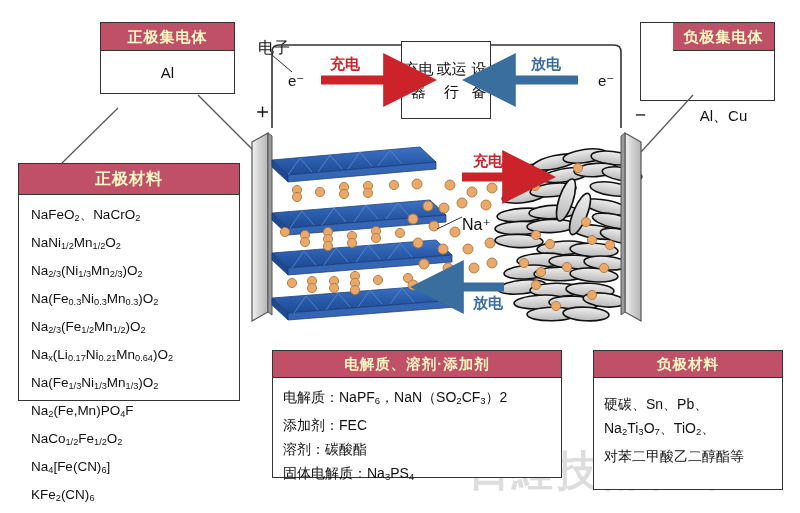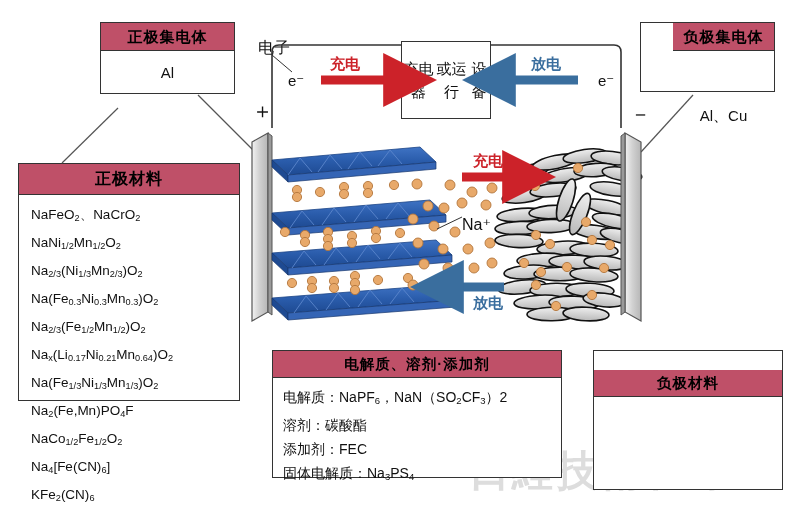--- a/index.html
+++ b/index.html
@@ -7,49 +7,49 @@
     width:800px;height:513px;position:relative;overflow:hidden;
     background:#ffffff;
     font-family:"Liberation Sans","DejaVu Sans",sans-serif;
     color:#111;
   }
   #stage{position:absolute;inset:0;}
 
   
   .box{position:absolute;border:1px solid #333;background:#fff;box-sizing:border-box;}
   .box .hdr{
-    background:#bf5068;color:#000000;text-align:center;
+    background:#bf5068;color:#fef9c3;text-align:center;
     font-weight:bold;letter-spacing:1px;
     border-bottom:1px solid #333;
   }
   .box .body{padding:6px 8px;}
   .box .body div{white-space:nowrap;}
 
   
   #cathode-collector{left:100px;top:22px;width:135px;height:72px;}
   #cathode-collector .hdr{height:27px;line-height:27px;font-size:15px;}
   #cathode-collector .body{text-align:center;font-size:15px;line-height:44px;padding:0;}
 
-  #anode-collector{left:640px;top:22px;width:135px;height:70px;padding-left:32px;}
+  #anode-collector{left:640px;top:22px;width:135px;height:79px;padding-left:32px;}
   #anode-collector .hdr{height:27px;line-height:27px;font-size:15px;}
   #anode-collector .body{text-align:center;font-size:15px;line-height:44px;padding:0;margin-top:43px;}
 
   
   #cathode-material{left:18px;top:163px;width:222px;height:238px;}
   #cathode-material .hdr{height:30px;line-height:30px;font-size:16px;}
   #cathode-material .body{padding:8px 0 0 12px;font-size:13.5px;line-height:23.6px;}
 
   
   #electrolyte{left:272px;top:350px;width:290px;height:128px;}
   #electrolyte .hdr{height:26px;line-height:26px;font-size:14.5px;}
   #electrolyte .body{padding:7px 0 0 10px;font-size:14px;line-height:24px;}
 
   
   #anode-material{left:593px;top:350px;width:190px;height:140px;}
-  #anode-material .hdr{height:26px;line-height:26px;font-size:14.5px;margin-top:19px;}
+  #anode-material .hdr{height:26px;line-height:26px;font-size:14.5px;}
   #anode-material .body{padding:14px 0 0 10px;font-size:14px;line-height:24px;}
 
   sub{font-size:.68em;vertical-align:-.26em;}
 
   
   #device-box{
     position:absolute;left:401px;top:41px;width:90px;height:78px;
     border:1px solid #333;background:#fff;box-sizing:border-box;
     display:flex;flex-direction:row;align-items:center;justify-content:center;
     font-size:15px;line-height:23px;text-align:center;
@@ -343,23 +343,28 @@
         <div>Na<sub>4</sub>[Fe(CN)<sub>6</sub>]</div>
         <div>KFe<sub>2</sub>(CN)<sub>6</sub></div>
         <div>(Pyro)phosphates 等</div>
       </div>
   </div>
 
   <div class="box" id="electrolyte">
     <div class="hdr">电解质、溶剂·添加剂</div>
     <div class="body" id="electrolyte-list">
         <div>电解质：NaPF<sub>6</sub>，NaN（SO<sub>2</sub>CF<sub>3</sub>）2</div>
+        <div>添加剂：FEC</div>
         <div>溶剂：碳酸酯</div>
-        <div>添加剂：FEC</div>
         <div>固体电解质：Na<sub>3</sub>PS<sub>4</sub></div>
       </div>
   </div>
 
   <div class="box" id="anode-material">
     <div class="hdr">负极材料</div>
+    <div class="body" id="anode-material-list">
+        <div>硬碳、Sn、Pb、</div>
+        <div>Na<sub>2</sub>Ti<sub>3</sub>O<sub>7</sub>、TiO<sub>2</sub>、</div>
+        <div>对苯二甲酸乙二醇酯等</div>
+      </div>
   </div>
 
 </div>
 
 </body></html>

